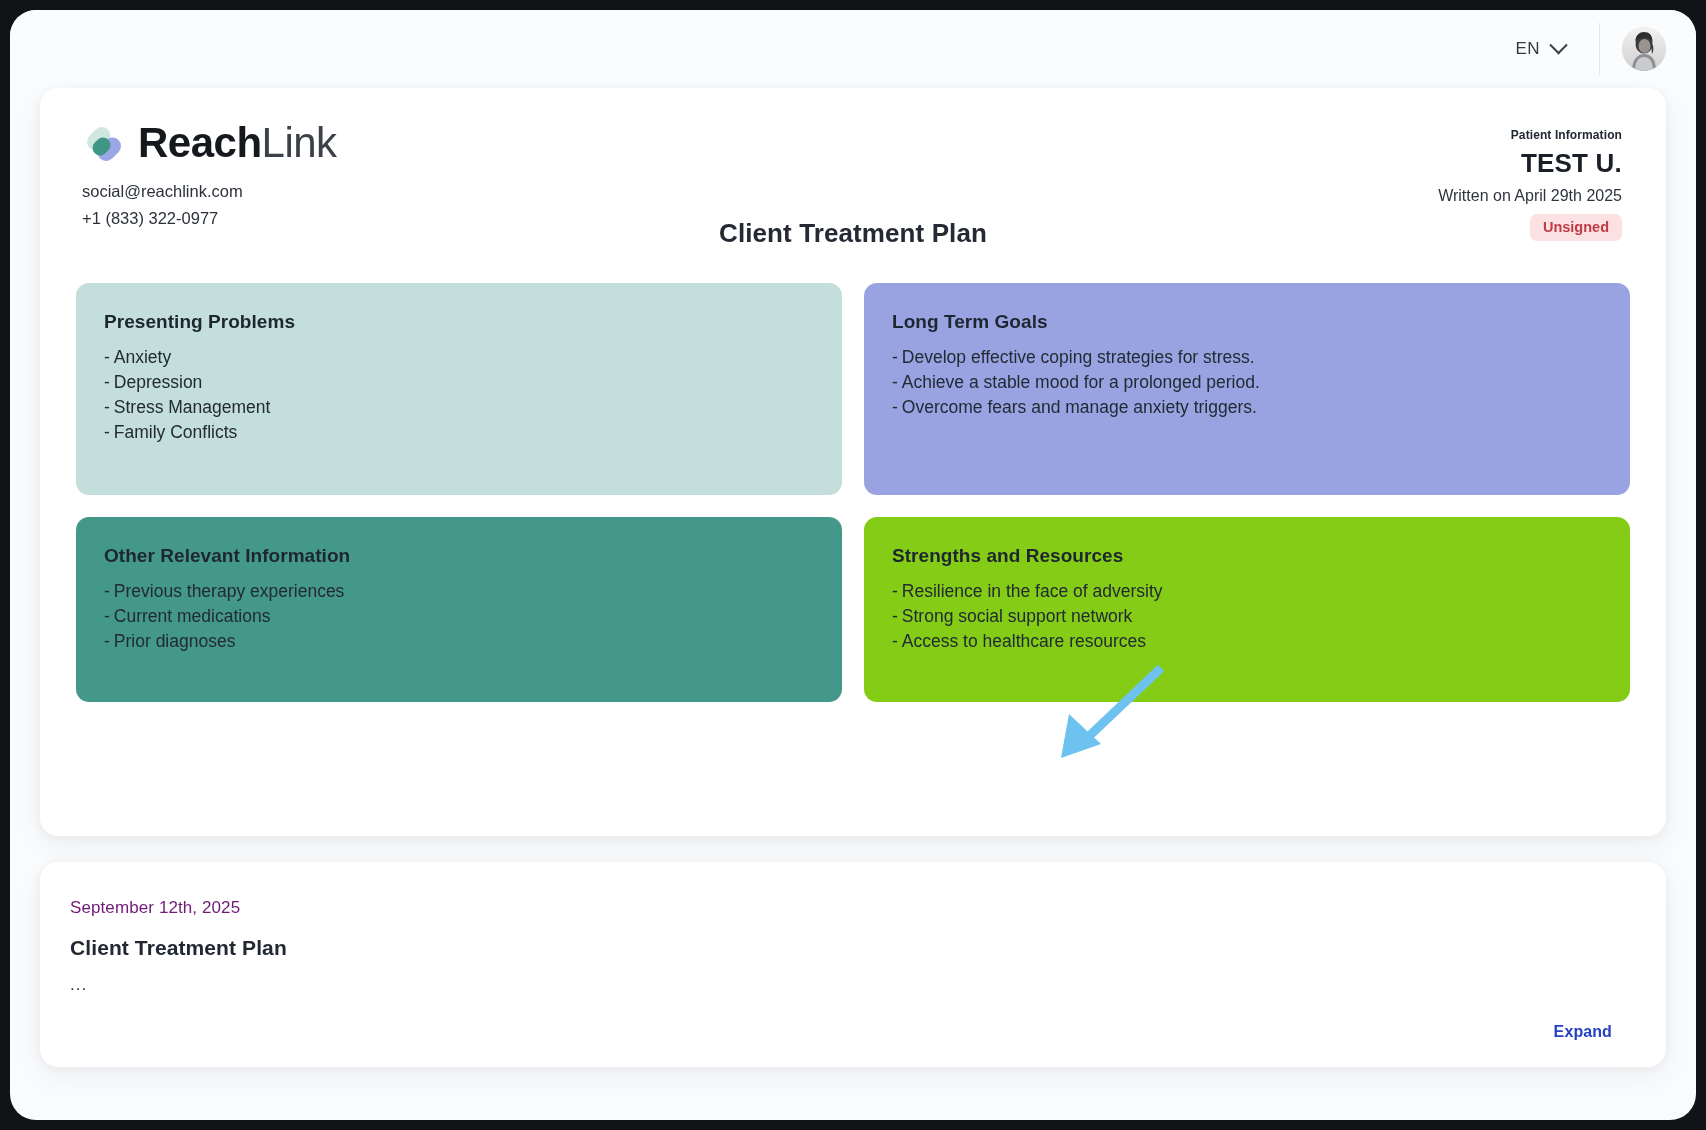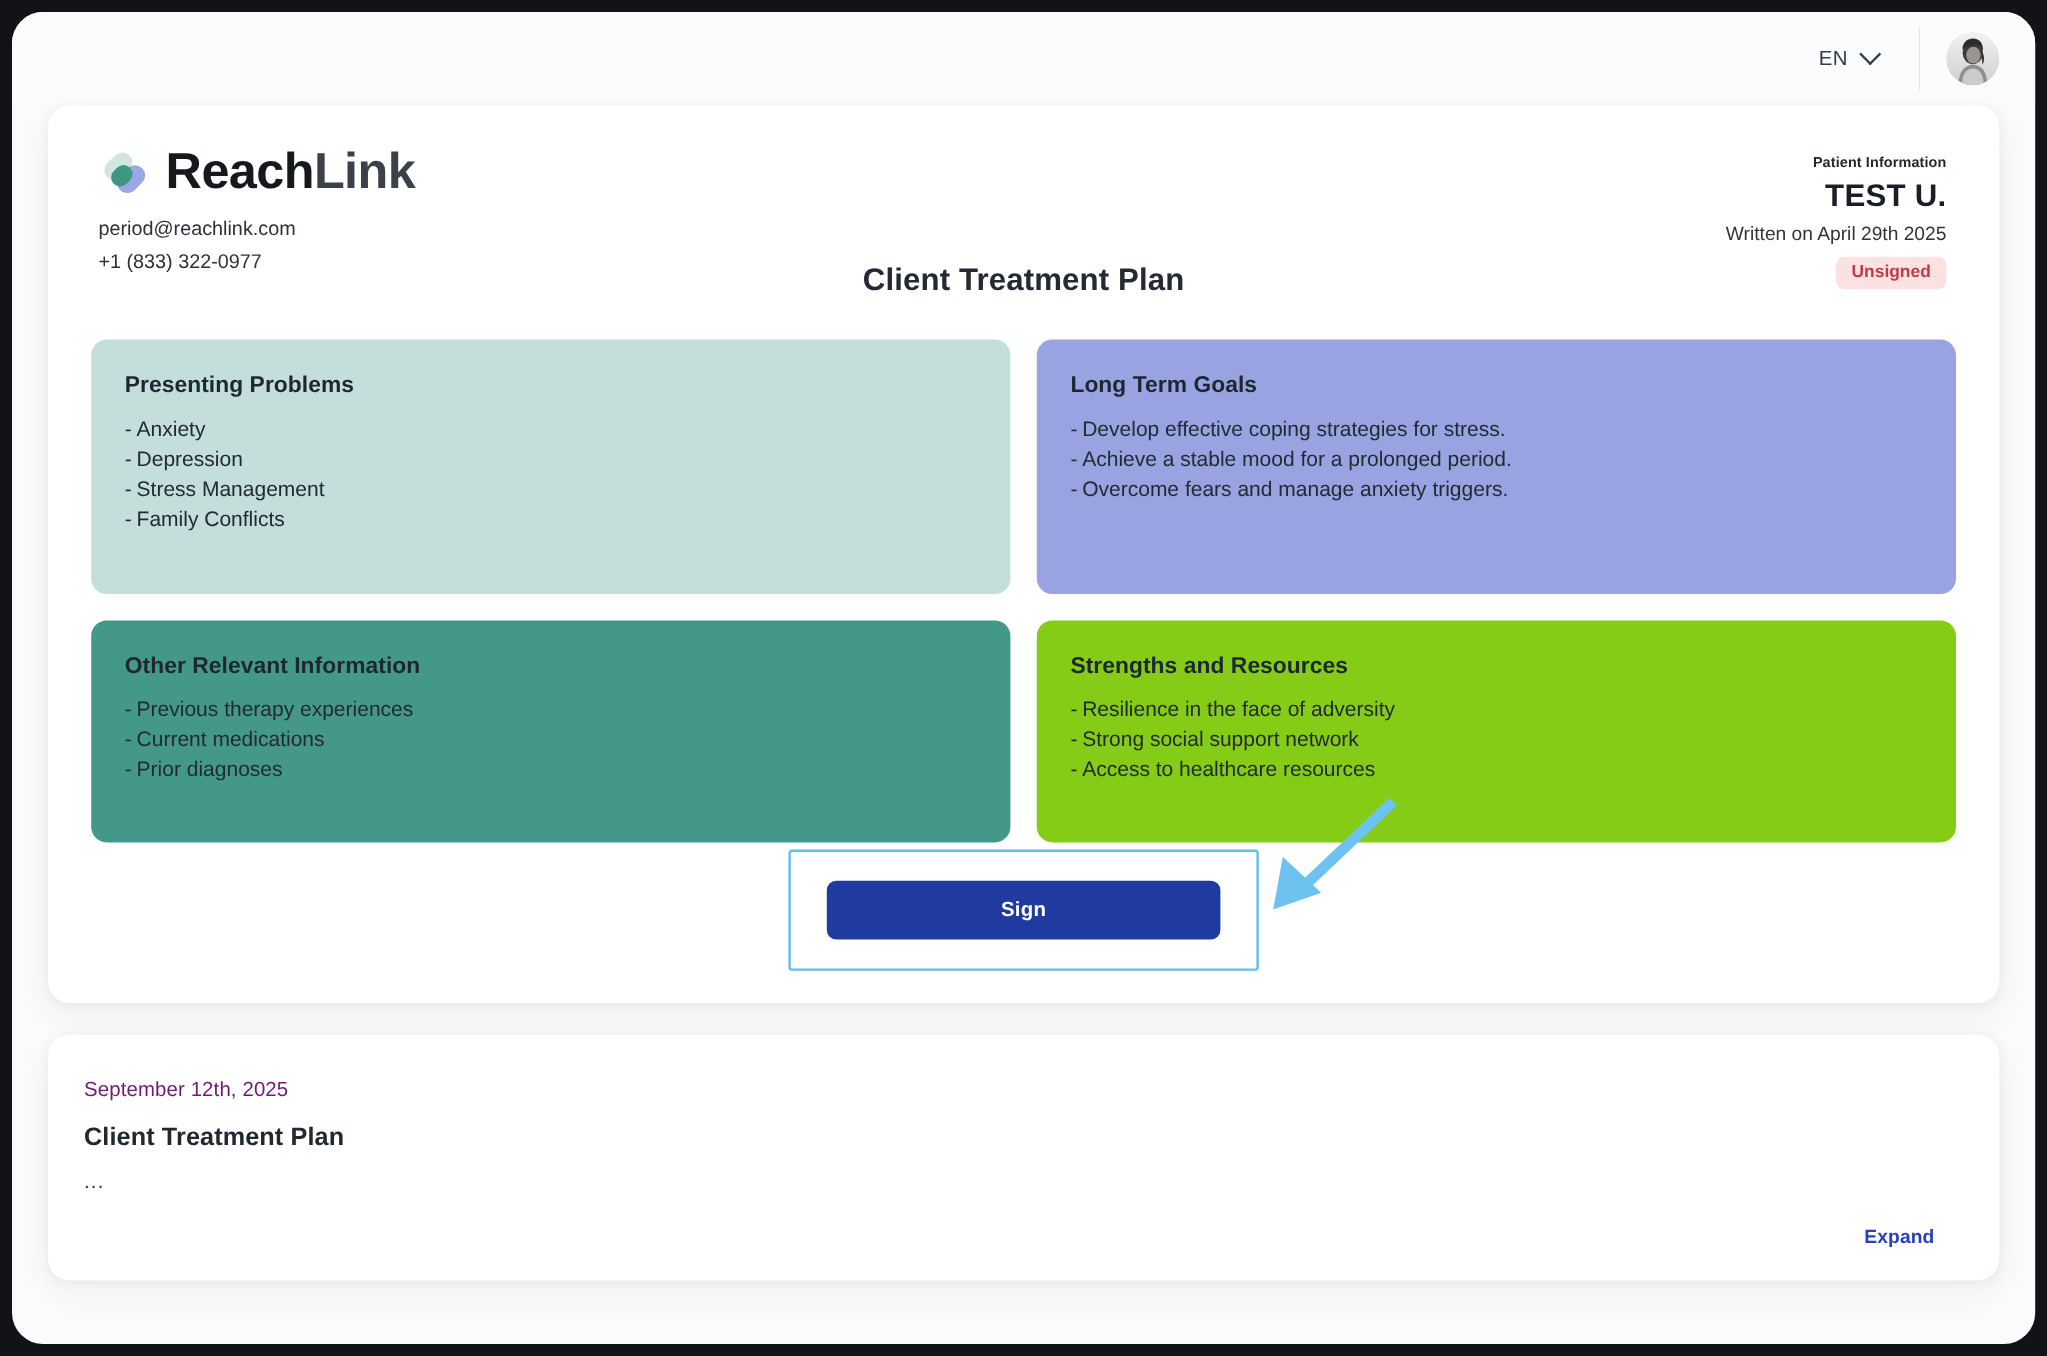--- a/index.html
+++ b/index.html
@@ -94,21 +94,21 @@
   .brand-block { padding-left: 12px; }
   .brand-row { display: flex; align-items: center; gap: 12px; }
   .logo-mark { width: 44px; height: 36px; flex: none; }
   .brand-text {
     font-size: 42px;
     line-height: 1;
     letter-spacing: -.5px;
     color: #15181d;
   }
   .brand-text .b { font-weight: 700; }
-  .brand-text .l { font-weight: 700; color: #3c4149; }
+  .brand-text .l { font-weight: 400; color: #3c4149; }
   .contact {
     margin-top: 14px;
     font-size: 16.5px;
     color: #2c313a;
     line-height: 1.62;
   }
 
   .patient-block { text-align: right; padding-right: 14px; padding-top: 6px; }
   .patient-label {
     font-size: 12px;
@@ -317,21 +317,21 @@
                   <rect x="6" y="6" width="17" height="26" rx="8.5" fill="#cfe7de"></rect>
                   <rect x="21" y="6" width="17" height="26" rx="8.5" fill="#9aa6e6"></rect>
                   <rect x="14.5" y="13" width="15" height="19" rx="7.5" fill="#3f9685"></rect>
                 </g>
               </svg>
               <div class="brand-text">
                 <span class="b">Reach</span><span class="l">Link</span>
               </div>
             </div>
             <div class="contact">
-              <div>period@reachlink.com</div>
+              <div>social@reachlink.com</div>
               <div>+1 (833) 322-0977</div>
             </div>
           </div>
 
           <div class="patient-block">
             <div class="patient-label">Patient Information</div>
             <div class="patient-name">TEST U.</div>
             <div class="written-on">Written on April 29th 2025</div>
             <div class="badge-row">
               <span class="badge">Unsigned</span>
@@ -414,23 +414,20 @@
                 </li>
               <li>
                   <span class="dash">-</span>
                   <span>Access to healthcare resources</span>
                 </li>
             </ul>
           </div>
         </div>
 
         <div class="sign-area">
-          <div class="sign-highlight">
-            <button class="sign-button">Sign</button>
-          </div>
           <svg class="pointer-arrow" viewBox="0 0 130 120">
             <line x1="118" y1="10" x2="42" y2="82" stroke="#6ec2ef" stroke-width="9" stroke-linecap="butt"></line>
             <path d="M18 100 L26 56 L58 86 Z" fill="#6ec2ef"></path>
           </svg>
         </div>
 
       </div>
 
       <div class="card card-second">
         <div class="entry-date">September 12th, 2025</div>

